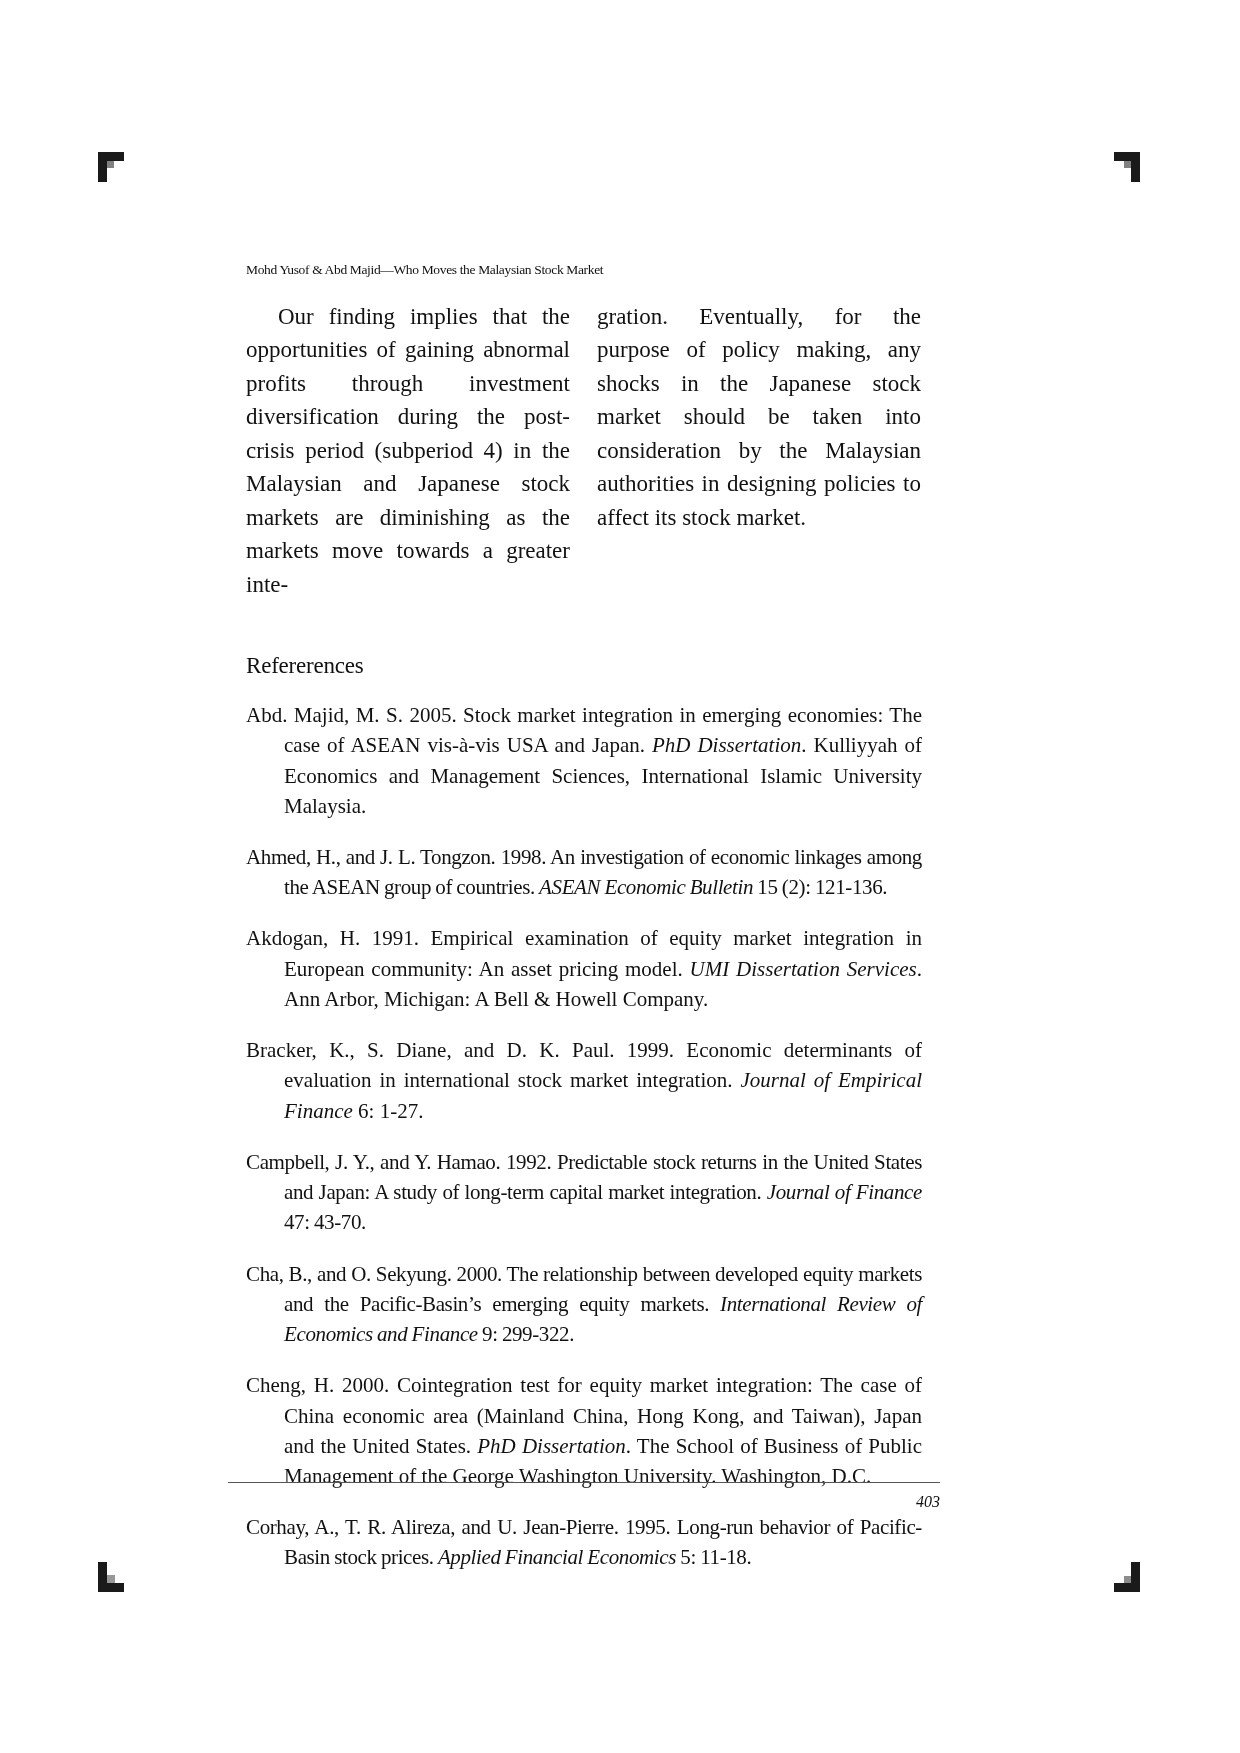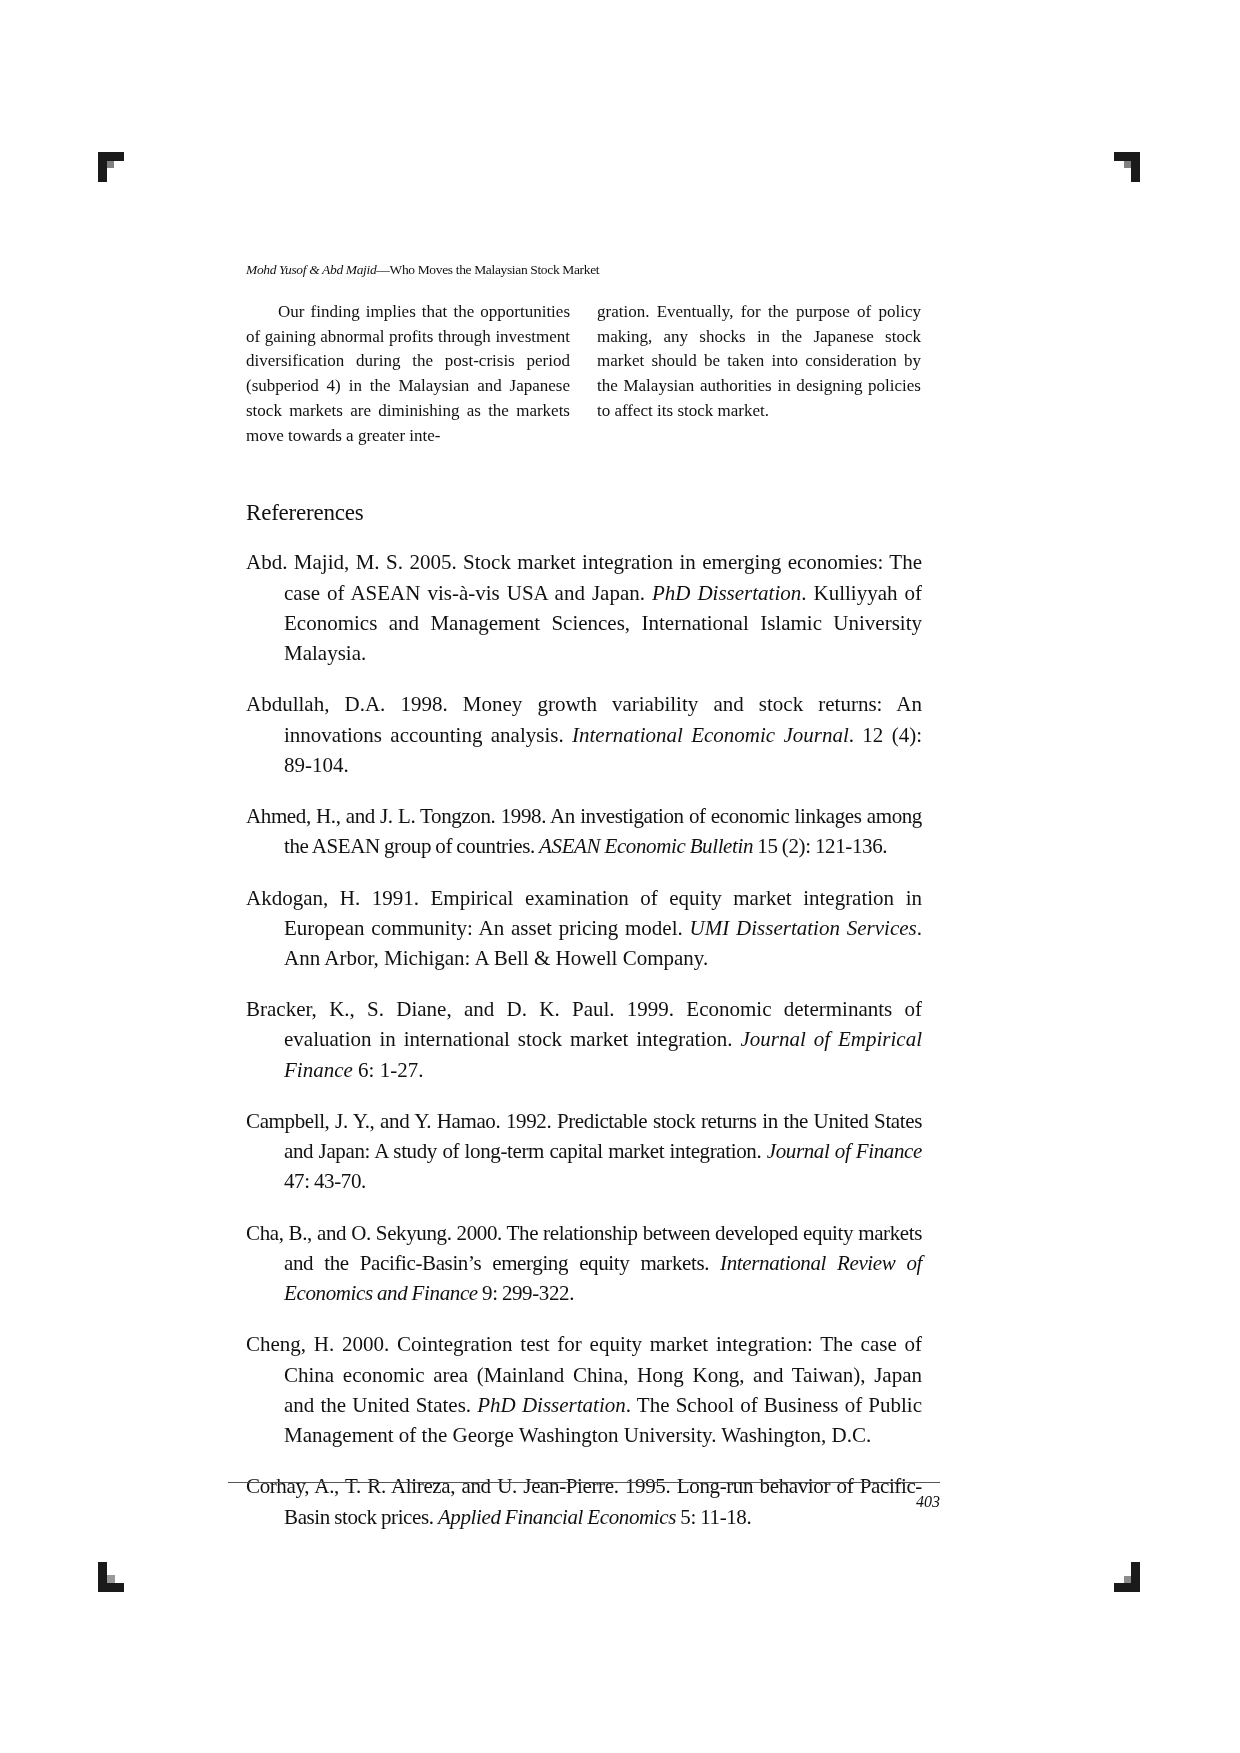--- a/index.html
+++ b/index.html
@@ -63,36 +63,35 @@
   }
 
   
   .running-head {
     font-size: 13.5px;
     margin-bottom: 22px;
     white-space: nowrap;
     letter-spacing: -0.35px;
   }
   .running-head .authors {
-    font-style: italic;
     font-weight: 400;
   }
   .running-head .title {
     font-weight: 400;
   }
 
   
   .two-col {
     display: flex;
     gap: 27px;
     margin-bottom: 52px;
   }
   .col {
     width: 324px;
-    font-size: 17px;
+    font-size: 23px;
     line-height: 1.455;
     text-align: justify;
     text-justify: inter-word;
   }
   .col p {
     margin: 0;
     hyphens: manual;
   }
   .col p.indent {
     text-indent: 32px;
@@ -186,21 +185,20 @@
     </div>
     <div class="col">
       <p>gration. Eventually, for the purpose of policy making, any shocks in the Japanese stock market should be taken into consideration by the Malaysian authorities in designing policies to affect its stock market.</p>
     </div>
   </div>
 
   <h2 class="ref-heading">Refererences</h2>
 
   <div class="ref-list" id="ref-list">
       <p class="ref-item"><span>Abd. Majid, M. S. 2005. Stock market integration in emerging economies: The case of ASEAN vis-à-vis USA and Japan. </span><em>PhD Dissertation</em><span>. Kulliyyah of Economics and Management Sciences, International Islamic University Malaysia.</span></p>
-      <p class="ref-item"><span>Abdullah, D.A. 1998.  Money growth variability and stock returns: An innovations accounting analysis.  </span><em>International Economic Journal</em><span>. 12 (4): 89-104.</span></p>
       <p class="ref-item tight"><span>Ahmed, H., and J. L. Tongzon. 1998. An investigation of economic linkages among the ASEAN group of countries. </span><em>ASEAN Economic Bulletin</em><span> 15 (2): 121-136.</span></p>
       <p class="ref-item"><span>Akdogan, H. 1991. Empirical examination of equity market integration in European community: An asset pricing model. </span><em>UMI Dissertation Services</em><span>. Ann Arbor, Michigan: A Bell &amp; Howell Company.</span></p>
       <p class="ref-item"><span>Bracker, K., S. Diane, and D. K. Paul. 1999. Economic determinants of evaluation in international stock market integration. </span><em>Journal of Empirical Finance</em><span> 6: 1-27.</span></p>
       <p class="ref-item tight"><span>Campbell, J. Y., and Y. Hamao. 1992. Predictable stock returns in the United States and Japan: A study of long-term capital market integration. </span><em>Journal of Finance</em><span> 47: 43-70.</span></p>
       <p class="ref-item tight"><span>Cha, B., and O. Sekyung. 2000. The relationship between developed equity markets and the Pacific-Basin’s emerging equity markets. </span><em>International Review of Economics and Finance</em><span> 9: 299-322.</span></p>
       <p class="ref-item"><span>Cheng, H. 2000. Cointegration test for equity market integration: The case of China economic area (Mainland China, Hong Kong, and Taiwan), Japan and the United States. </span><em>PhD Dissertation</em><span>. The School of Business of Public Management of the George Washington University. Washington, D.C.</span></p>
       <p class="ref-item tight"><span>Corhay, A., T. R. Alireza, and U. Jean-Pierre. 1995. Long-run behavior of Pacific-Basin stock prices. </span><em>Applied Financial Economics</em><span> 5: 11-18.</span></p>
     </div>
 
 </div>

